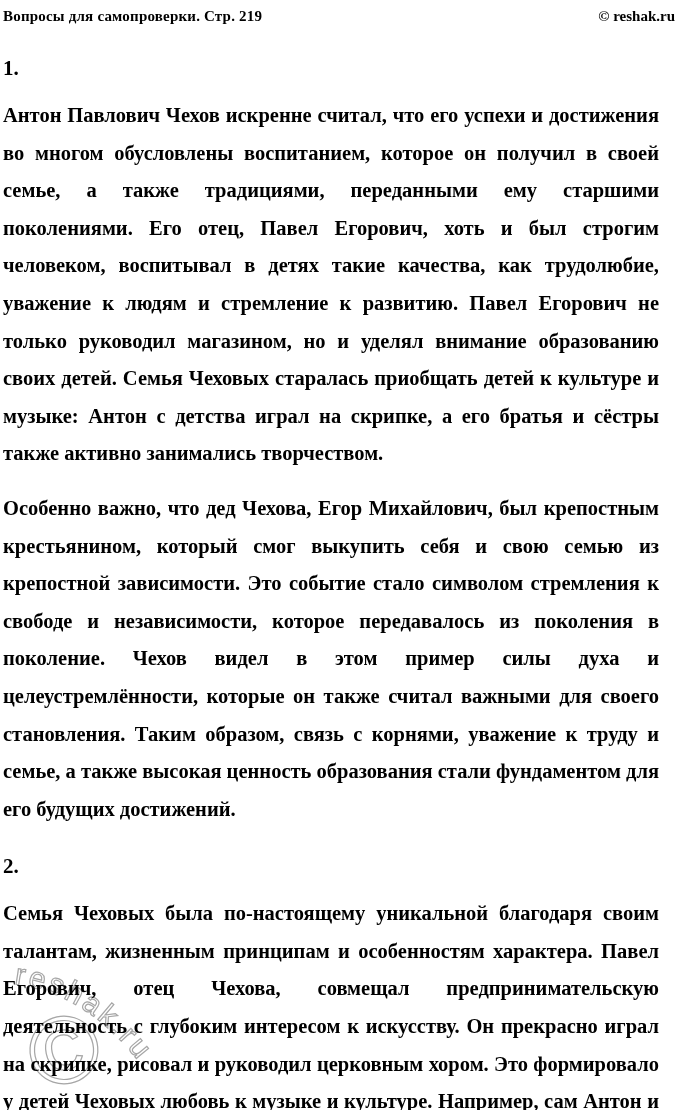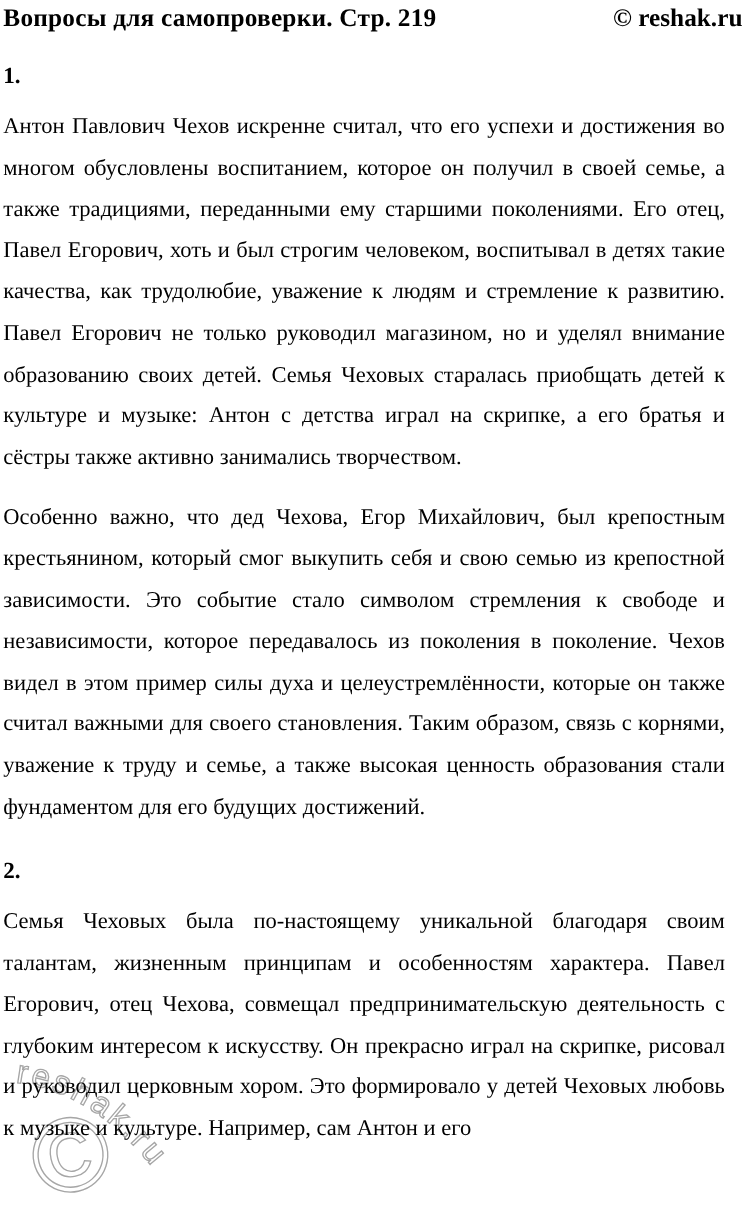--- a/index.html
+++ b/index.html
@@ -11,38 +11,39 @@
     box-sizing: border-box;
     padding: 3px 3px 0 3px;
     background: #ffffff;
     color: #000000;
     font-family: "Liberation Serif", serif;
   }
   .doc-header {
     display: flex;
     justify-content: space-between;
     align-items: flex-start;
-    font-size: 23px;
+    font-size: 15px;
     line-height: 27px;
   }
   .doc-title { font-weight: bold; letter-spacing: 0.2px; }
   .doc-copyright { font-weight: bold; padding-right: 2px; }
   .sec-num {
     font-weight: bold;
     font-size: 21px;
     line-height: 27px;
     margin: 25px 0 0 0;
   }
   .body-para {
     font-size: 20.5px;
     line-height: 37.6px;
     text-align: justify;
     margin: 15px 18px 0 0;
     position: relative;
     z-index: 1;
+    font-weight: bold;
   }
   .body-para + .body-para { margin-top: 17px; }
   .sec-num + .body-para { margin-top: 15px; }
   .watermark-svg {
     position: absolute;
     left: 0;
     top: 940px;
     width: 185px;
     height: 170px;
     z-index: 0;

